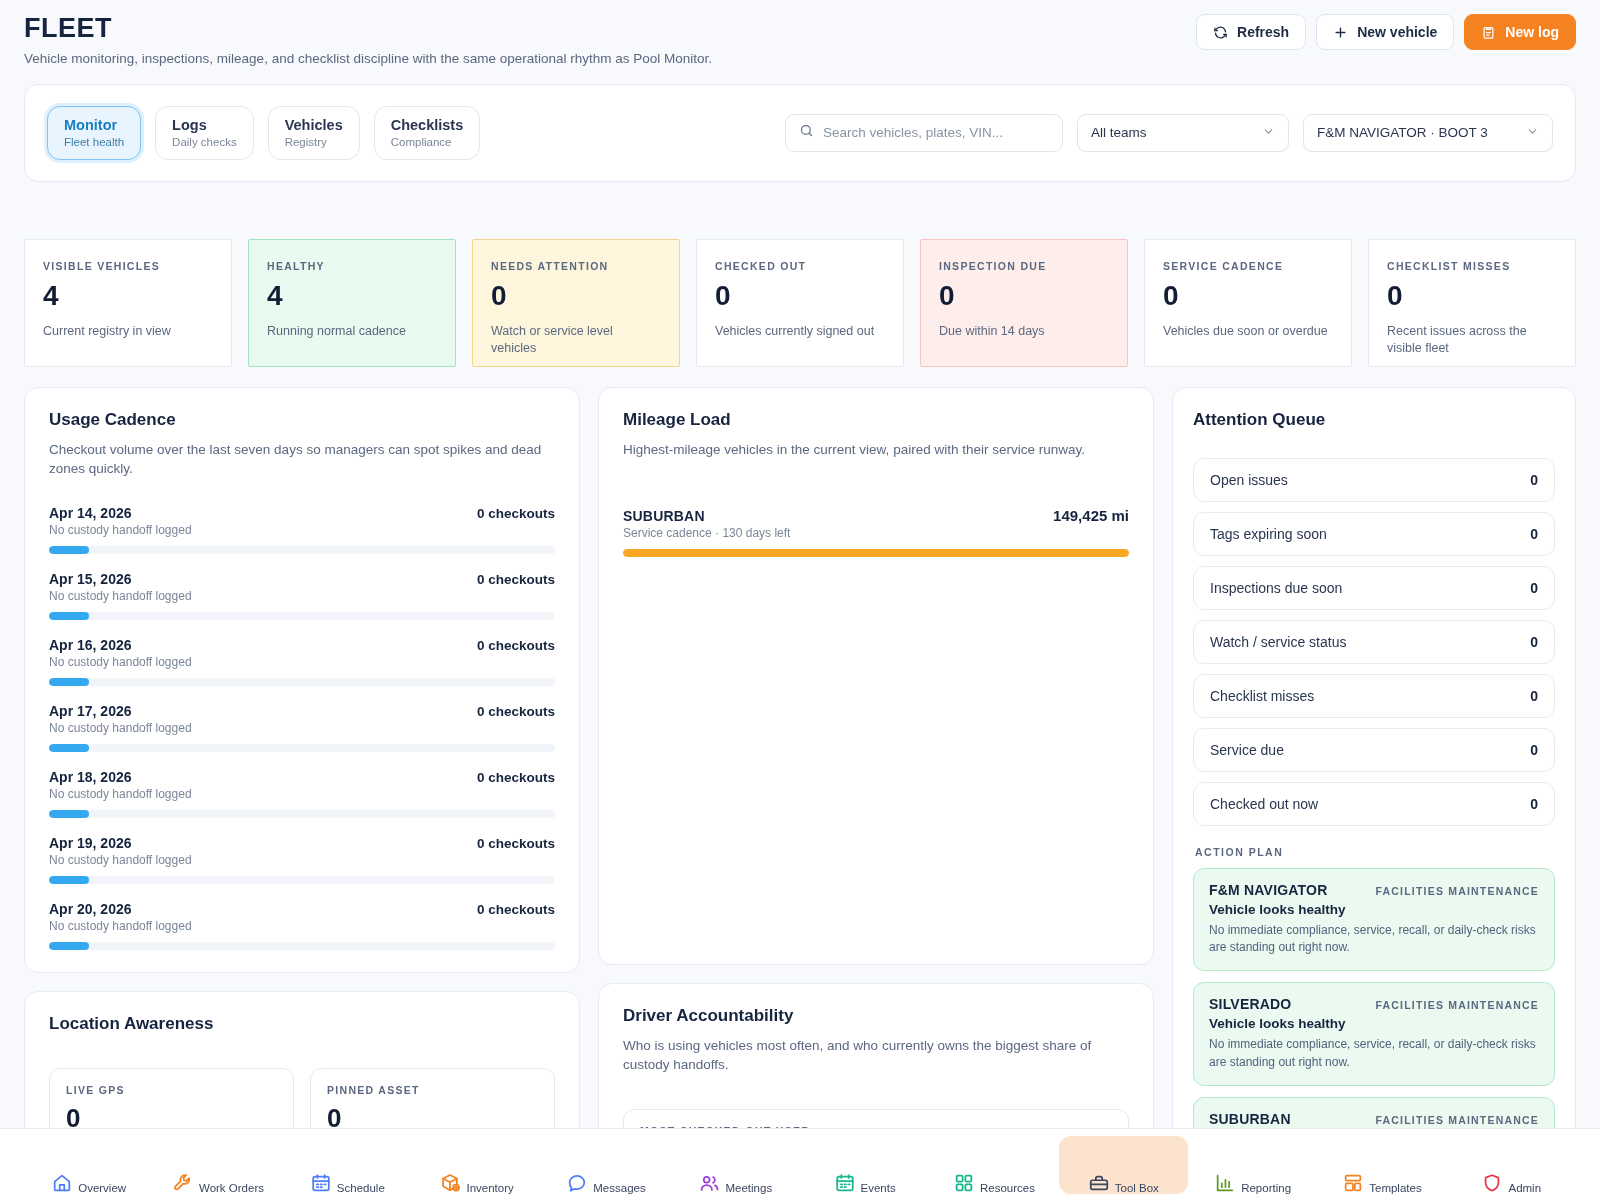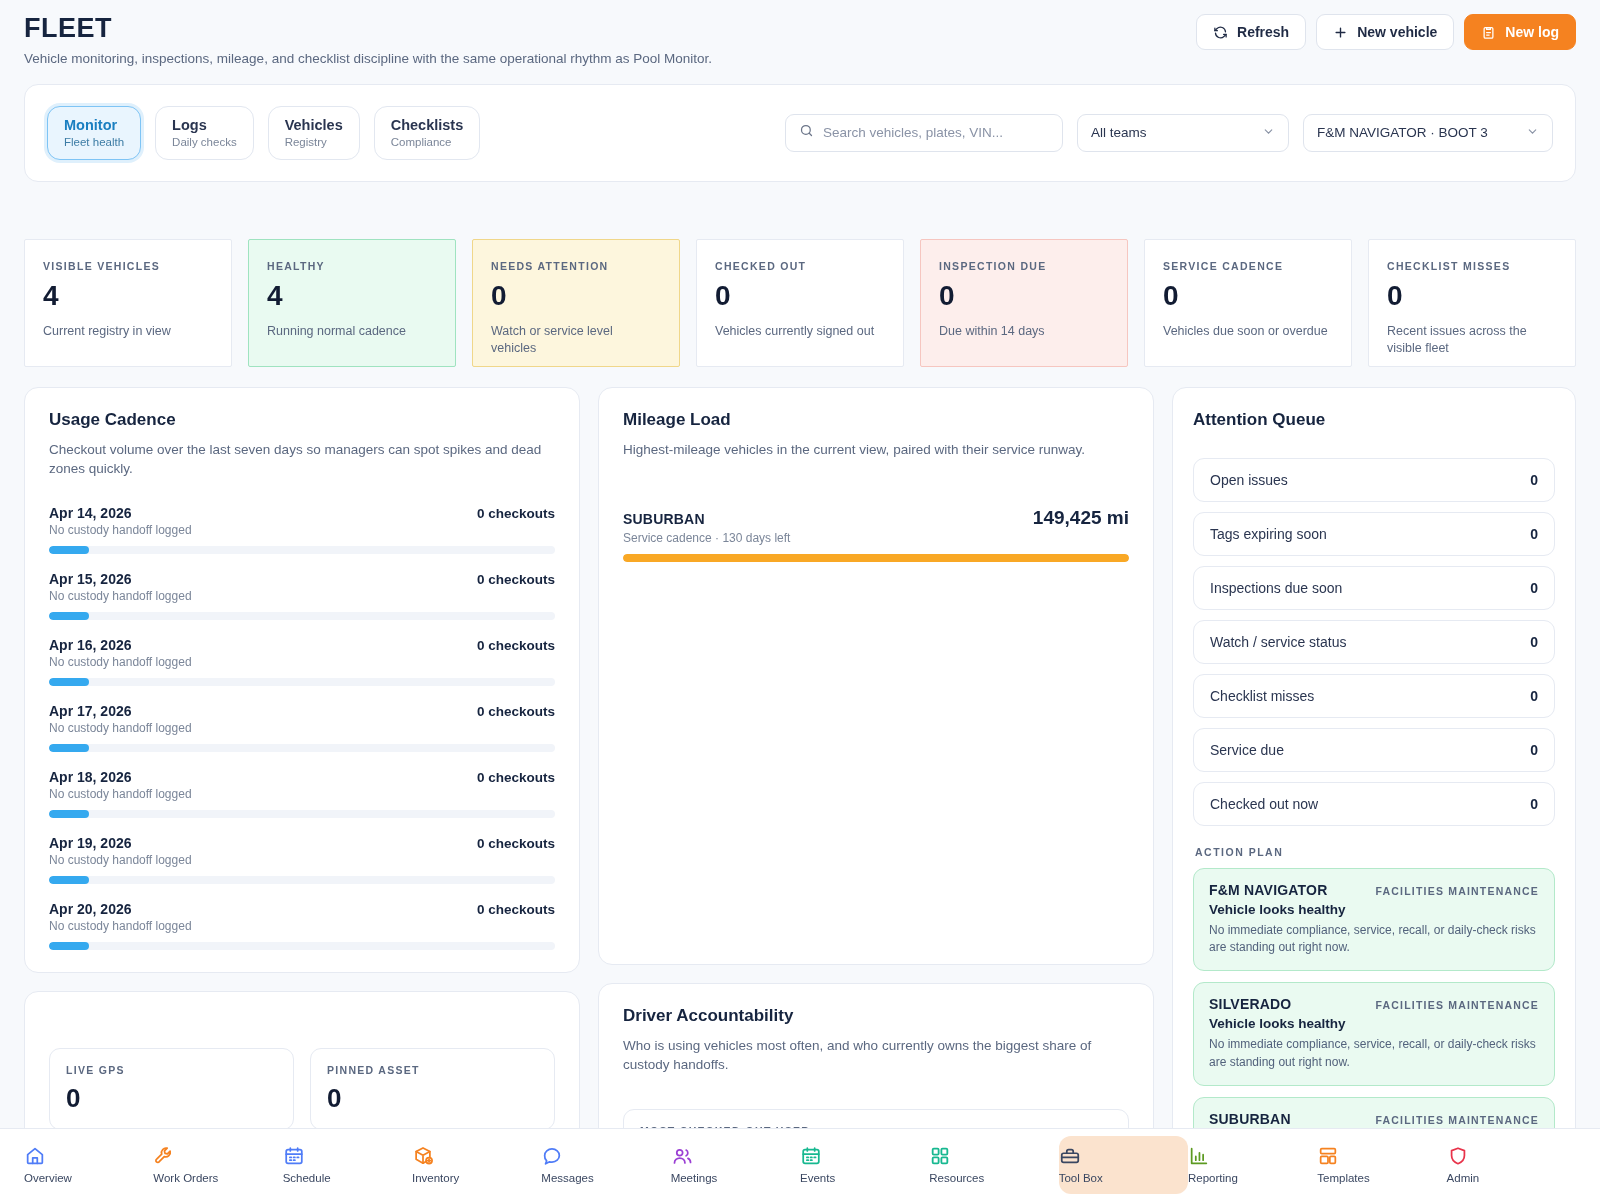--- a/index.html
+++ b/index.html
@@ -125,21 +125,21 @@
   .track {
     height: 8px; border-radius: 99px; background: #f1f4f9; margin-top: 9px;
     overflow: hidden;
   }
   .track > span { display: block; height: 100%; border-radius: 99px; background: #35a9ef; }
 
   
   .mileage-list { margin-top: 48px; }
   .mile-head { display: flex; justify-content: space-between; align-items: baseline; }
   .mile-name { font-size: 14px; font-weight: 700; color: #16243f; letter-spacing: .2px; }
-  .mile-value { font-size: 19px; font-weight: 700; color: #16243f; }
+  .mile-value { font-size: 15px; font-weight: 700; color: #16243f; }
   .mile-note { font-size: 12px; color: #7b8699; margin-top: 2px; }
   .track.amber > span { background: #f9a825; }
   .mile-panel { height: 578px; }
 
   
   .mini-grid { display: flex; gap: 16px; margin-top: 34px; }
   .mini {
     flex: 1 1 0; border: 1px solid #e6eaf2; border-radius: 11px;
     padding: 15px 16px 18px 16px; background: #fff;
   }
@@ -178,21 +178,21 @@
   .plan-body { font-size: 12px; color: #52627c; margin-top: 5px; line-height: 1.45; }
 
   
   .bottom-nav {
     position: absolute; left: 0; bottom: 0; width: 1600px; height: 72px;
     background: #ffffff; border-top: 1px solid #e6eaf2;
     display: flex; align-items: center; padding: 0 24px;
   }
   .nav-item {
     flex: 1 1 0; height: 58px; border-radius: 12px;
-    display: flex; flex-direction: column; align-items: flex-start; justify-content: center;
+    display: flex; flex-direction: row; align-items: flex-end; justify-content: center;
     gap: 5px; cursor: pointer;
   }
   .nav-item.active { background: #fbe3ce; }
   .nav-label { font-size: 11.5px; color: #3a4761; }
   .nav-ico { height: 22px; display: flex; align-items: center; }
 </style>
 </head>
 <body>
 
 <div class="page">
@@ -399,20 +399,21 @@
             </div>
             <div class="cad-note">No custody handoff logged</div>
             <div class="track">
                 <span style="width: 8%;"></span>
               </div>
           </div>
         </div>
       </div>
 
       <div class="panel">
+        <div class="panel-title">Location Awareness</div>
         <div class="mini-grid">
           <div class="mini">
             <div class="mini-label">LIVE GPS</div>
             <div class="mini-value">0</div>
           </div>
           <div class="mini">
             <div class="mini-label">PINNED ASSET</div>
             <div class="mini-value">0</div>
           </div>
         </div>

